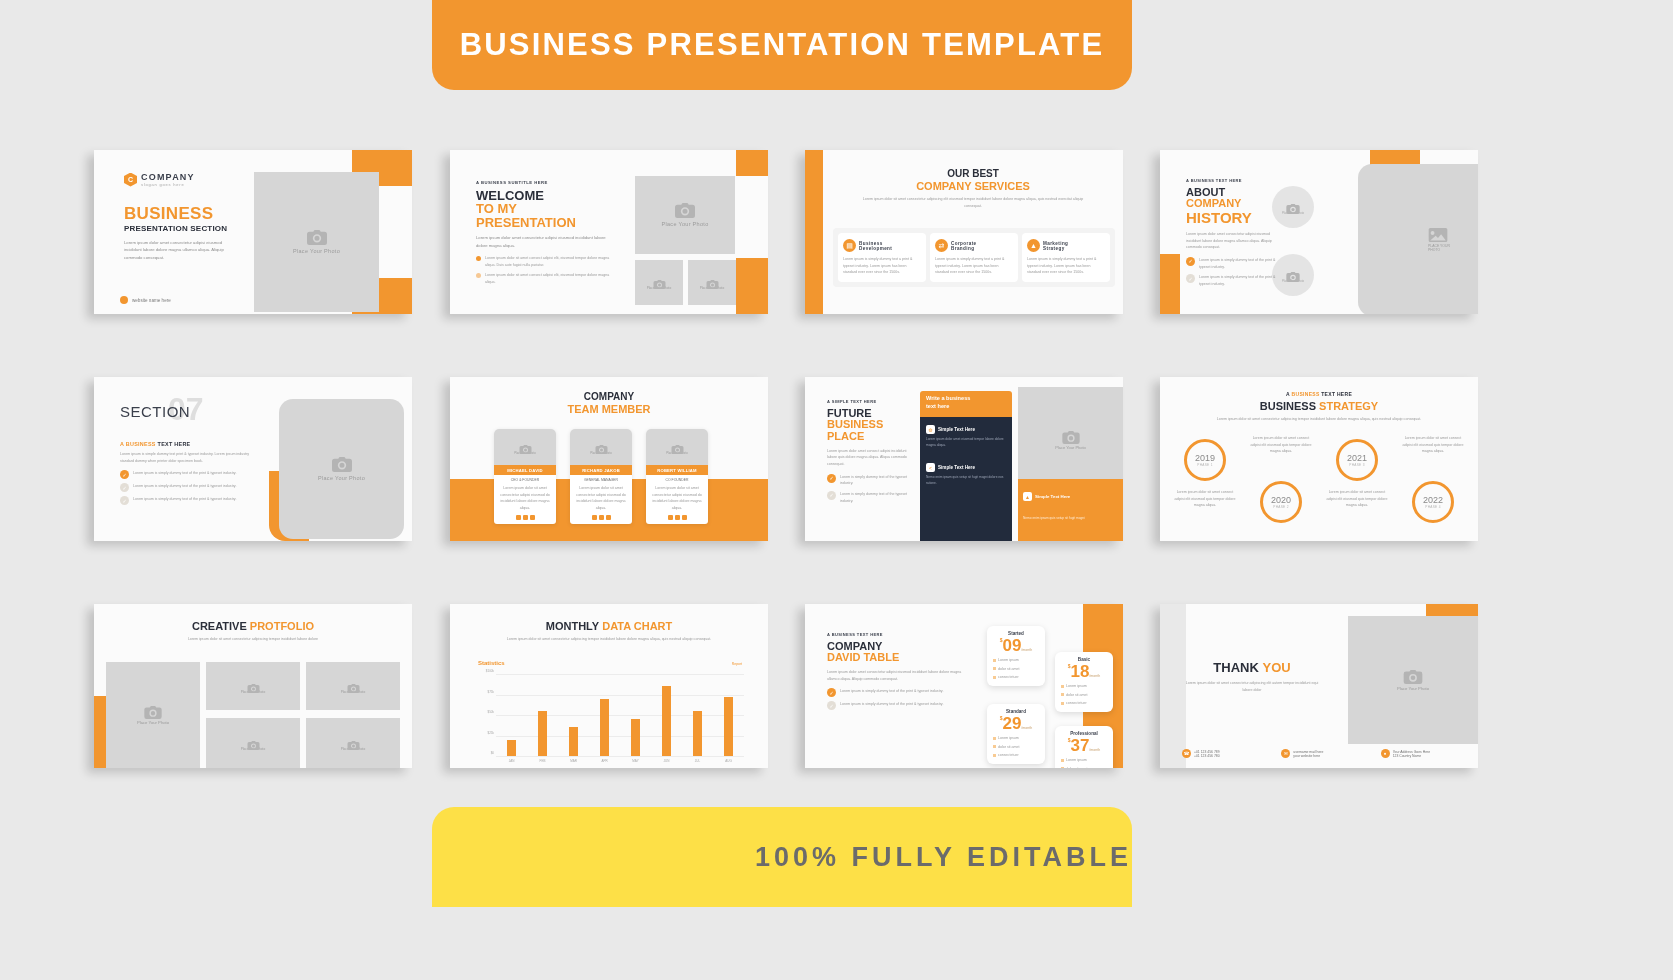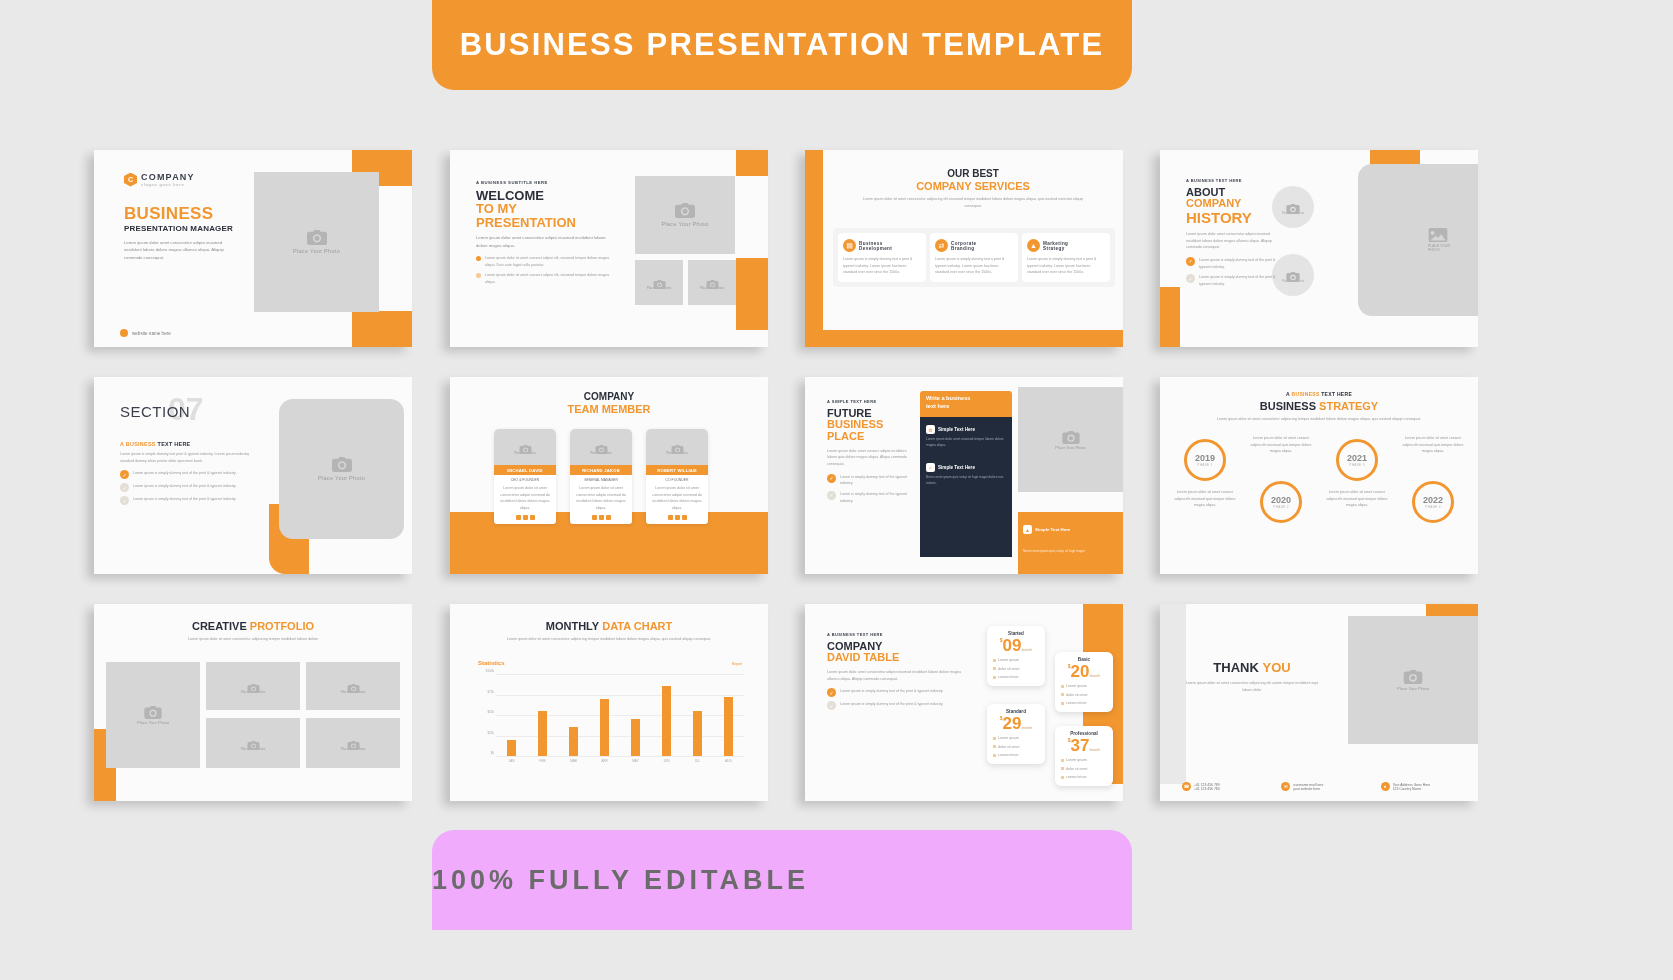--- a/index.html
+++ b/index.html
@@ -12,30 +12,30 @@
   }
   .banner {
     position: absolute; left: 432px; top: 0; width: 700px; height: 90px;
     background: #f2962f; border-radius: 0 0 22px 22px;
     display: flex; align-items: center; justify-content: center;
   }
   .banner-text {
     color: #fff; font-size: 31px; font-weight: bold; letter-spacing: 2.2px;
   }
   .footer {
-    position: absolute; left: 432px; top: 830px; width: 700px; height: 100px;
-    background: #f0abfc; border-radius: 22px 22px 0 0;
-    display: flex; align-items: center; justify-content: flex-start;
+    position: absolute; left: 432px; top: 807px; width: 700px; height: 100px;
+    background: #fde047; border-radius: 22px 22px 0 0;
+    display: flex; align-items: center; justify-content: flex-end;
   }
   .footer-text { color: #6b6b6b; font-size: 27px; font-weight: bold; letter-spacing: 4px; }
 
   .grid { position: absolute; left: 0; top: 150px; width: 1673px; }
   .row { position: relative; height: 215px; }
   .slide {
-    position: absolute; width: 318px; height: 197px; background: #fbfbfb;
+    position: absolute; width: 318px; height: 164px; background: #fbfbfb;
     box-shadow: -7px 5px 9px rgba(0,0,0,0.17);
     overflow: hidden;
   }
   .c0 { left: 94px; } .c1 { left: 450px; } .c2 { left: 805px; } .c3 { left: 1160px; }
 
   .or { background: #f2962f; }
   .ph { background: #d6d6d6; display:flex; flex-direction:column; align-items:center; justify-content:center; }
   .ph-lbl { font-size: 5.5px; color: #9b9b9b; margin-top: 3px; letter-spacing:.3px;}
   .cam { width: 22px; height: 15px; position: relative; }
   .cam svg { width: 100%; height: 100%; fill: #b4b4b4; }
@@ -62,21 +62,21 @@
   .soc { width:5px;height:5px;border-radius:1px;background:#f2962f;}
 
   .pcard { background:#fff;border-radius:6px;box-shadow:0 2px 6px rgba(0,0,0,.13);padding:5px 6px;}
   .pnum { font-size:17px;font-weight:bold;color:#f2962f;line-height:1;}
   .pdol { font-size:5px;color:#f2962f;font-weight:bold;vertical-align:top;}
   .pmo { font-size:3.6px;color:#c8a06e;}
   .pfeat { display:flex;gap:2px;align-items:center;margin-top:2px;}
   .psq { width:3px;height:3px;background:#f8cb93;flex:none;}
 
   .circ { border:3px solid #f2962f;border-radius:50%;display:flex;flex-direction:column;align-items:center;justify-content:center;background:#fbfbfb;}
-  .cyr { font-size:9px;font-weight:bold;color:#8a8a8a;line-height:1;}
+  .cyr { font-size:9px;font-weight:normal;color:#8a8a8a;line-height:1;}
   .cph { font-size:3.2px;color:#b5b5b5;letter-spacing:.3px;}
 
   .bar { background:#f2962f; width:9px; position:absolute; bottom:0;}
   .gline { position:absolute;left:0;right:0;height:1px;background:#ececec;}
   .axl { position:absolute; font-size:3px;color:#a8a8a8;}
   .navy { background:#222b3c; }
   .stbox { display:flex;gap:3px;align-items:center;}
   .stic { width:9px;height:9px;background:#fff;border-radius:2px;display:flex;align-items:center;justify-content:center;font-size:5px;color:#f2962f;}
   .ctc { display:flex;gap:3px;align-items:center;}
   .ctic { width:9px;height:9px;border-radius:50%;background:#f2962f;color:#fff;font-size:4.5px;display:flex;align-items:center;justify-content:center;flex:none;}
@@ -103,21 +103,21 @@
       </div>
       <div style="position:absolute;left:30px;top:22px;display:flex;gap:4px;align-items:center;">
         <div class="s1-logo">C</div>
         <div>
           <div style="font-size:9px;letter-spacing:1.2px;color:#3a3f4b;font-weight:bold;">COMPANY</div>
           <div style="font-size:4px;color:#a5a5a5;letter-spacing:.8px;">slogan goes here</div>
         </div>
       </div>
       <div style="position:absolute;left:30px;top:55px;width:115px;">
         <div style="font-size:17px;line-height:1;letter-spacing:.3px;" class="orange">BUSINESS</div>
-        <div style="font-size:8px;letter-spacing:.2px;margin-top:2px;" class="dark">PRESENTATION MANAGER</div>
+        <div style="font-size:8px;letter-spacing:.2px;margin-top:2px;" class="dark">PRESENTATION SECTION</div>
         <div class="tiny" style="margin-top:6px;">Lorem ipsum dolor amet consectetur adipisi eiusmod incididunt labore dolore magna ullamco aliqua. Aliquip commodo consequat.</div>
       </div>
       <div style="position:absolute;left:26px;bottom:10px;display:flex;gap:4px;align-items:center;">
         <div style="width:8px;height:8px;border-radius:50%;background:#f2962f;"></div>
         <div style="font-size:4.6px;color:#7c7c7c;">website name here</div>
       </div>
     </div>
 
     <div class="slide c2">
       <div class="or" style="position:absolute;left:0;top:0;width:18px;height:180px;"></div>
@@ -550,21 +550,21 @@
             <div class="tiny2">dolor sit amet</div>
           </div>
         <div class="pfeat">
             <div class="psq"></div>
             <div class="tiny2">consectetuer</div>
           </div>
       </div>
       <div class="pcard" style="position:absolute;left:250px;top:48px;width:58px;">
         <div style="font-size:4.6px;font-weight:bold;color:#3a3f4b;text-align:center;">Basic</div>
         <div style="text-align:center;margin-top:1px;">
-          <span class="pdol">$</span><span class="pnum">20</span><span class="pmo">/month</span>
+          <span class="pdol">$</span><span class="pnum">18</span><span class="pmo">/month</span>
         </div>
         <div class="pfeat">
             <div class="psq"></div>
             <div class="tiny2">Lorem ipsum</div>
           </div>
         <div class="pfeat">
             <div class="psq"></div>
             <div class="tiny2">dolor sit amet</div>
           </div>
         <div class="pfeat">

